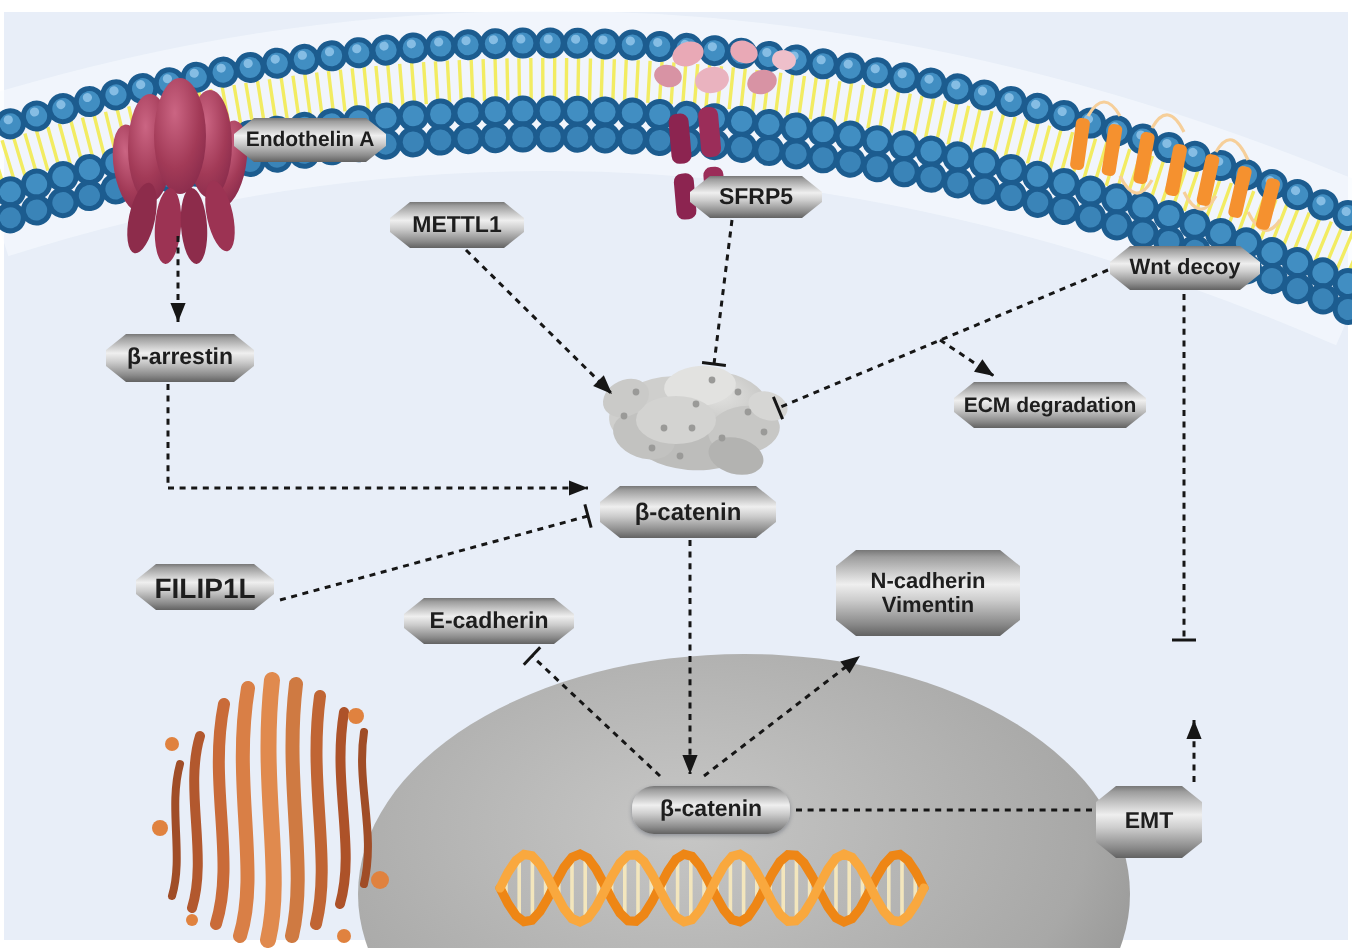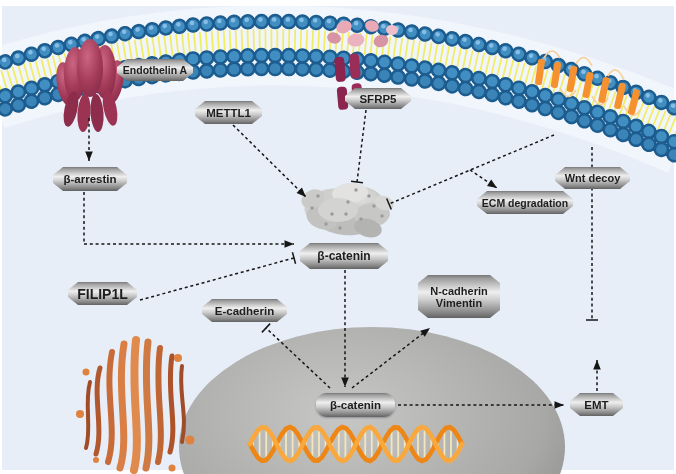--- a/index.html
+++ b/index.html
@@ -235,25 +235,25 @@
           <line x1="398" y1="405" x2="564" y2="405" stroke="#161616" stroke-width="1.5" stroke-dasharray="3 2.8"></line>
           <path d="M0,0 L-9.5,3.8 L-9.5,-3.8 Z" fill="#161616" transform="translate(564,405) rotate(0)"></path>
         </g>
       </g>
 </svg>
 
 <div id="pill-layer">
       <div class="pill" style="left: 117px; top: 59px; width: 76px; height: 22px; font-size: 10.5px;">Endothelin A</div>
       <div class="pill" style="left: 195px; top: 101px; width: 67px; height: 23px; font-size: 11.5px; text-align: center;">METTL1</div>
       <div class="pill" style="left: 345px; top: 88px; width: 66px; height: 21px; font-size: 11.5px;">SFRP5</div>
-      <div class="pill" style="left: 555px; top: 123px; width: 75px; height: 22px; font-size: 11px; margin-top: 44px;">Wnt decoy</div>
+      <div class="pill" style="left: 555px; top: 123px; width: 75px; height: 22px; font-size: 11px;">Wnt decoy</div>
       <div class="pill" style="left: 477px; top: 191px; width: 96px; height: 23px; font-size: 10.5px;">ECM degradation</div>
       <div class="pill" style="left: 53px; top: 167px; width: 74px; height: 24px; font-size: 11.5px;">β-arrestin</div>
       <div class="pill" style="left: 300px; top: 243px; width: 88px; height: 26px; font-size: 12px;">β-catenin</div>
       <div class="pill" style="left: 68px; top: 282px; width: 69px; height: 23px; font-size: 14px;">FILIP1L</div>
       <div class="pill" style="left: 202px; top: 299px; width: 85px; height: 23px; font-size: 11.5px;">E-cadherin</div>
-      <div class="pill" style="left: 418px; top: 275px; width: 82px; height: 43px; font-size: 11px;">N-cadherin
+      <div class="pill" style="left: 418px; top: 275px; width: 92px; height: 43px; font-size: 11px;">N-cadherin
 Vimentin</div>
       <div class="pill rounded" style="left: 316px; top: 393px; width: 79px; height: 24px; font-size: 11.5px;">β-catenin</div>
-      <div class="pill" style="left: 570px; top: 393px; width: 53px; height: 23px; font-size: 11.5px;">EMT</div>
+      <div class="pill" style="left: 548px; top: 393px; width: 53px; height: 36px; font-size: 11.5px;">EMT</div>
     </div>
 
 </div>
 
 </body></html>

